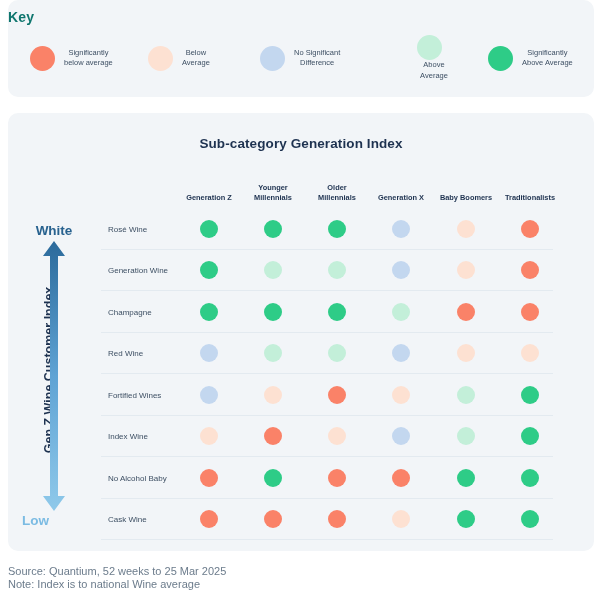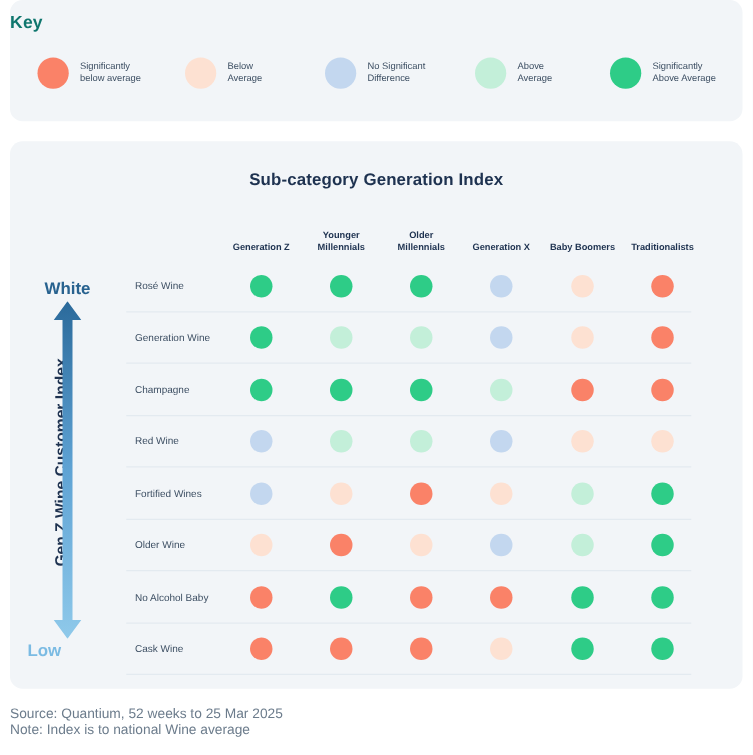--- a/index.html
+++ b/index.html
@@ -28,31 +28,32 @@
     font-weight: bold;
     color: #0f766e;
     letter-spacing: .2px;
   }
   .key-items {
     position: absolute;
     left: 22px; top: 40px;
     width: 552px; height: 36px;
     display: flex;
     align-items: center;
+    text-align: center;
   }
   .key-item {
     display: flex;
     align-items: center;
     width: 113px;
     margin-right: 0px;
   }
   .key-item:nth-child(1) { width: 118px; }
   .key-item:nth-child(2) { width: 112px; }
   .key-item:nth-child(3) { width: 120px; }
-  .key-item:nth-child(4) { width: 108px; }
+  .key-item:nth-child(4) { width: 108px; flex-direction: column; }
   .key-item:nth-child(5) { width: 94px; }
   .key-dot {
     width: 25px; height: 25px;
     border-radius: 50%;
     flex: 0 0 25px;
     margin-right: 9px;
   }
   .key-label {
     font-size: 7.5px;
     line-height: 10.5px;
@@ -282,21 +283,21 @@
           <div class="row-label">Fortified Wines</div>
           <div class="cell-dot" style="left: 201px; background: rgb(195, 215, 239);"></div>
           <div class="cell-dot" style="left: 265px; background: rgb(253, 225, 210);"></div>
           <div class="cell-dot" style="left: 329px; background: rgb(250, 130, 104);"></div>
           <div class="cell-dot" style="left: 393px; background: rgb(253, 225, 210);"></div>
           <div class="cell-dot" style="left: 458px; background: rgb(195, 239, 217);"></div>
           <div class="cell-dot" style="left: 522px; background: rgb(46, 204, 135);"></div>
           <div class="row-line"></div>
         </div>
         <div class="grid-row" style="top: 207.5px;">
-          <div class="row-label">Older Wine</div>
+          <div class="row-label">Index Wine</div>
           <div class="cell-dot" style="left: 201px; background: rgb(253, 225, 210);"></div>
           <div class="cell-dot" style="left: 265px; background: rgb(250, 130, 104);"></div>
           <div class="cell-dot" style="left: 329px; background: rgb(253, 225, 210);"></div>
           <div class="cell-dot" style="left: 393px; background: rgb(195, 215, 239);"></div>
           <div class="cell-dot" style="left: 458px; background: rgb(195, 239, 217);"></div>
           <div class="cell-dot" style="left: 522px; background: rgb(46, 204, 135);"></div>
           <div class="row-line"></div>
         </div>
         <div class="grid-row" style="top: 249px;">
           <div class="row-label">No Alcohol Baby</div>

